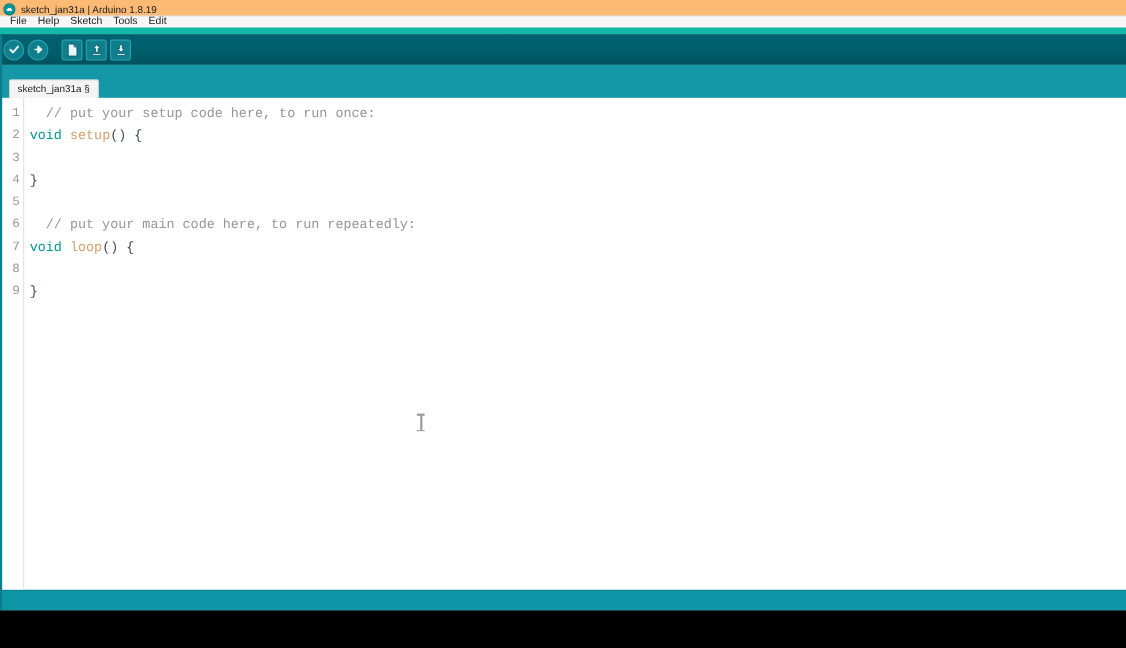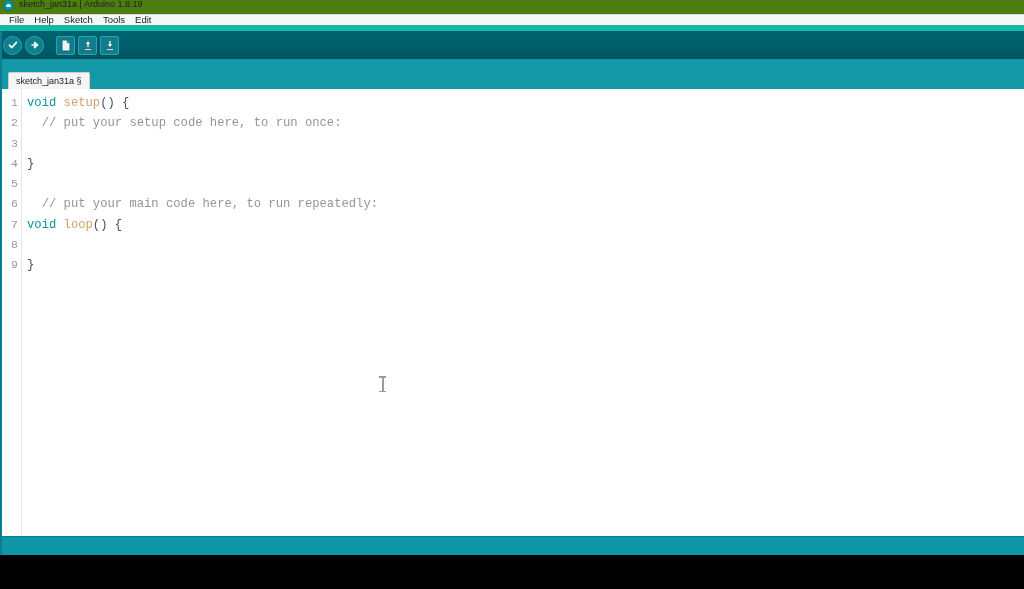--- a/index.html
+++ b/index.html
@@ -18,24 +18,24 @@
     left: 0;
     top: 0;
     width: 1024px;
     height: 555px;
     background: #ffffff;
     overflow: hidden;
   }
   
   .titlebar {
     height: 15px;
-    background: #4d7c0f;
+    background: #fdba74;
     border-bottom: 1px solid #dcdcdc;
     display: flex;
-    align-items: flex-start;
+    align-items: flex-end;
     padding-left: 3px;
     box-sizing: border-box;
   }
   .app-logo {
     width: 11px;
     height: 11px;
     border-radius: 50%;
     background: radial-gradient(circle at 50% 50%, #ffffff 0 22%, #00979c 24% 100%);
     border: 1px solid #00797e;
     box-sizing: border-box;
@@ -312,22 +312,22 @@
       <div class="ln">3</div>
       <div class="ln">4</div>
       <div class="ln">5</div>
       <div class="ln">6</div>
       <div class="ln">7</div>
       <div class="ln">8</div>
       <div class="ln">9</div>
     </div>
 
     <div class="code" id="code-lines">
+        <div class="cl"><span class="tok-comment">  // put your setup code here, to run once:</span></div>
         <div class="cl"><span class="tok-kw">void</span><span class="tok-punct"> </span><span class="tok-fn">setup</span><span class="tok-punct">() {</span></div>
-        <div class="cl"><span class="tok-comment">  // put your setup code here, to run once:</span></div>
         <div class="cl">&nbsp;</div>
         <div class="cl"><span class="tok-punct">}</span></div>
         <div class="cl">&nbsp;</div>
         <div class="cl"><span class="tok-comment">  // put your main code here, to run repeatedly:</span></div>
         <div class="cl"><span class="tok-kw">void</span><span class="tok-punct"> </span><span class="tok-fn">loop</span><span class="tok-punct">() {</span></div>
         <div class="cl">&nbsp;</div>
         <div class="cl"><span class="tok-punct">}</span></div>
       </div>
 
     <div class="ibeam">

